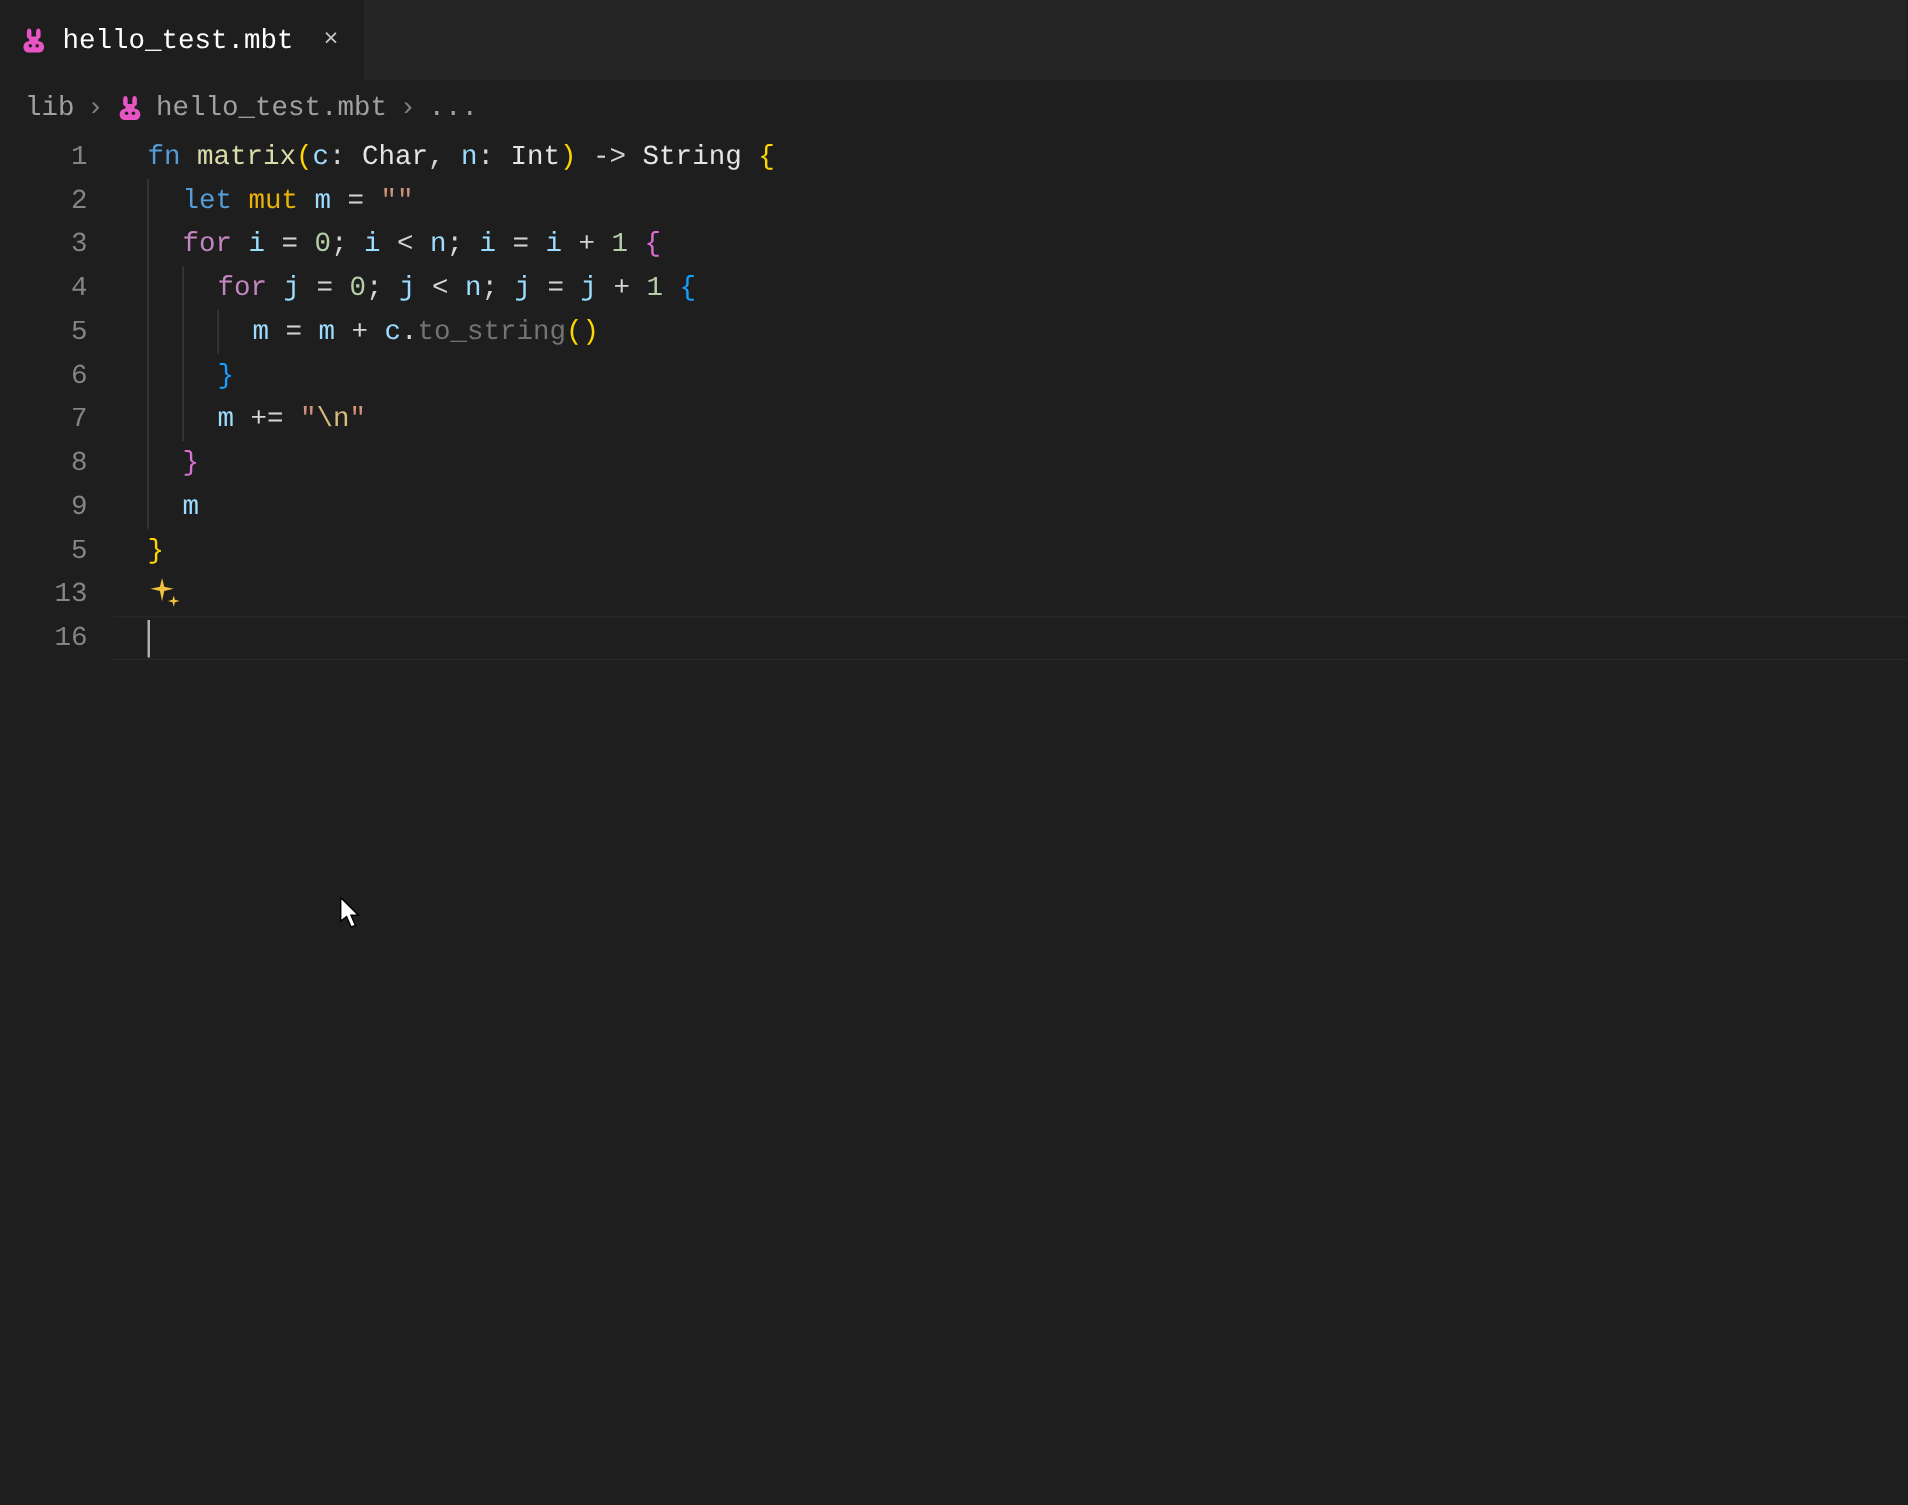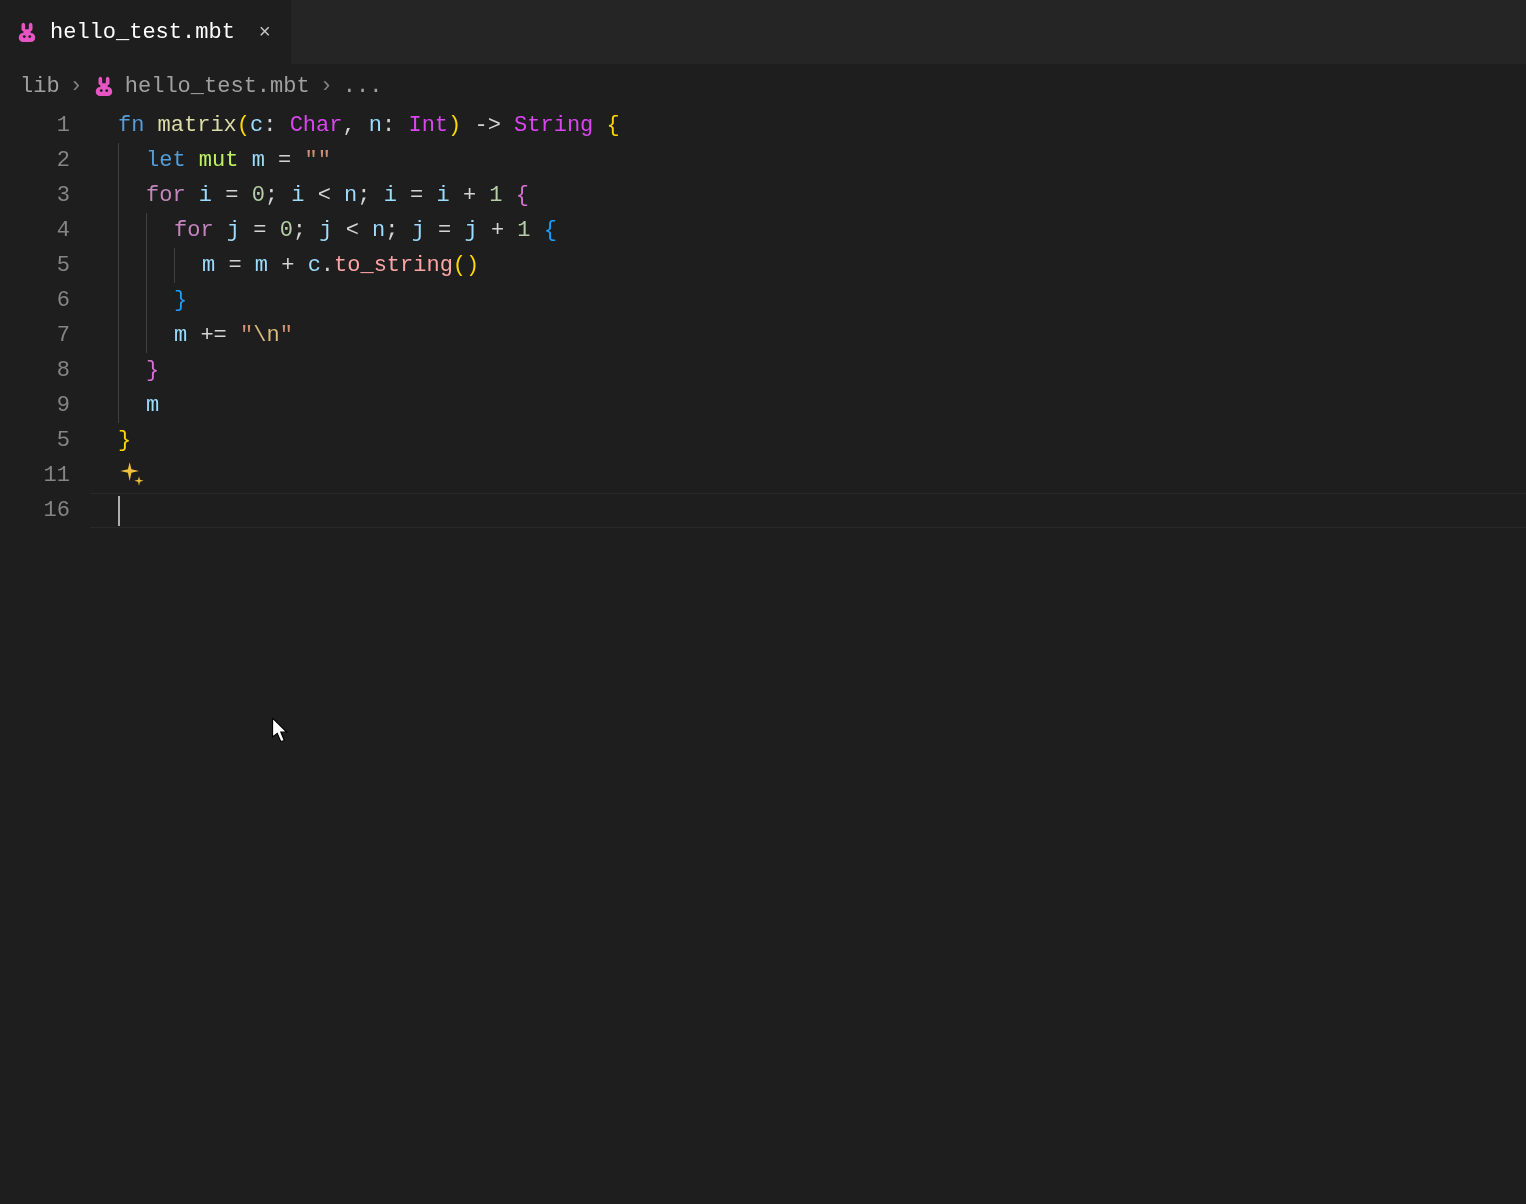--- a/index.html
+++ b/index.html
@@ -98,31 +98,31 @@
     }
     .indent-guide {
       position: absolute;
       width: 1px;
       background: #404040;
       top: 0;
       bottom: 0;
     }
     .kw { color: #c586c0; }
     .kw-let { color: #569cd6; text-align: center; }
-    .kw-mut { color: #bef264; margin-top: 48px; }
+    .kw-mut { color: #eab308; margin-top: 48px; }
     .fn-name { color: #dcdcaa; }
-    .type { color: #d946ef; }
+    .type { color: #e5e5e5; }
     .var { color: #9cdcfe; }
     .param { color: #9cdcfe; }
     .op { color: #d4d4d4; }
     .punct { color: #d4d4d4; }
     .num { color: #b5cea8; }
     .str { color: #ce9178; }
     .esc { color: #d7ba7d; }
-    .method { color: #fca5a5; }
+    .method { color: #737373; }
     .brace { color: #ffd700; }
     .brace2 { color: #da70d6; }
     .brace3 { color: #179fff; }
     .paren { color: #ffd700; }
     .sparkle {
       position: absolute;
       left: 0;
       top: 0;
       width: 28px;
       height: 28px;
@@ -189,21 +189,21 @@
     <div class="line-number">1</div>
     <div class="line-number">2</div>
     <div class="line-number">3</div>
     <div class="line-number">4</div>
     <div class="line-number">5</div>
     <div class="line-number">6</div>
     <div class="line-number">7</div>
     <div class="line-number">8</div>
     <div class="line-number">9</div>
     <div class="line-number">5</div>
-    <div class="line-number">11</div>
+    <div class="line-number">13</div>
     <div class="line-number">16</div>
   </div>
   <div class="code-area">
     <div class="code-line"><span style="padding-left:28px"></span><span class="kw-let">fn</span> <span class="fn-name">matrix</span><span class="paren">(</span><span class="param">c</span><span class="punct">:</span> <span class="type">Char</span><span class="punct">,</span> <span class="param">n</span><span class="punct">:</span> <span class="type">Int</span><span class="paren">)</span> <span class="op">-&gt;</span> <span class="type">String</span> <span class="brace">{</span></div>
     <div class="code-line"><span class="indent-guide" style="left:28px"></span><span style="padding-left:56px"></span><span class="kw-let">let</span> <span class="kw-mut">mut</span> <span class="var">m</span> <span class="op">=</span> <span class="str">""</span></div>
     <div class="code-line"><span class="indent-guide" style="left:28px"></span><span style="padding-left:56px"></span><span class="kw">for</span> <span class="var">i</span> <span class="op">=</span> <span class="num">0</span><span class="punct">;</span> <span class="var">i</span> <span class="op">&lt;</span> <span class="var">n</span><span class="punct">;</span> <span class="var">i</span> <span class="op">=</span> <span class="var">i</span> <span class="op">+</span> <span class="num">1</span> <span class="brace2">{</span></div>
     <div class="code-line"><span class="indent-guide" style="left:28px"></span><span class="indent-guide" style="left:56px"></span><span style="padding-left:84px"></span><span class="kw">for</span> <span class="var">j</span> <span class="op">=</span> <span class="num">0</span><span class="punct">;</span> <span class="var">j</span> <span class="op">&lt;</span> <span class="var">n</span><span class="punct">;</span> <span class="var">j</span> <span class="op">=</span> <span class="var">j</span> <span class="op">+</span> <span class="num">1</span> <span class="brace3">{</span></div>
     <div class="code-line"><span class="indent-guide" style="left:28px"></span><span class="indent-guide" style="left:56px"></span><span class="indent-guide" style="left:84px"></span><span style="padding-left:112px"></span><span class="var">m</span> <span class="op">=</span> <span class="var">m</span> <span class="op">+</span> <span class="var">c</span><span class="punct">.</span><span class="method">to_string</span><span class="paren">(</span><span class="paren">)</span></div>
     <div class="code-line"><span class="indent-guide" style="left:28px"></span><span class="indent-guide" style="left:56px"></span><span style="padding-left:84px"></span><span class="brace3">}</span></div>
     <div class="code-line"><span class="indent-guide" style="left:28px"></span><span class="indent-guide" style="left:56px"></span><span style="padding-left:84px"></span><span class="var">m</span> <span class="op">+=</span> <span class="str">"</span><span class="esc">\n</span><span class="str">"</span></div>

